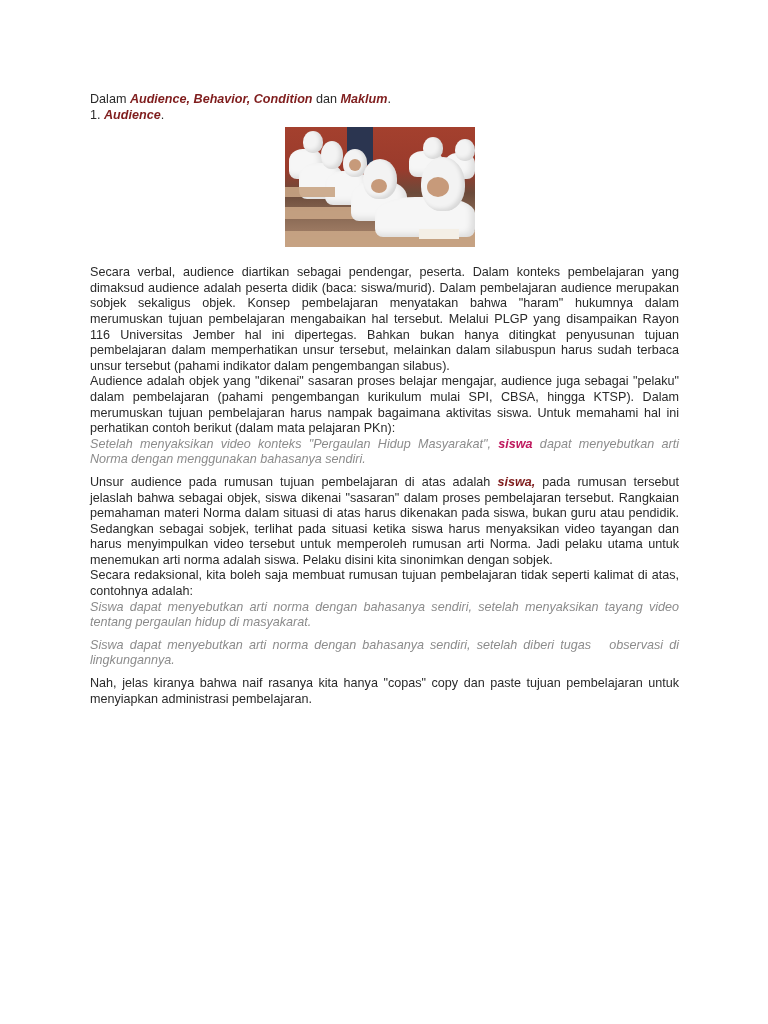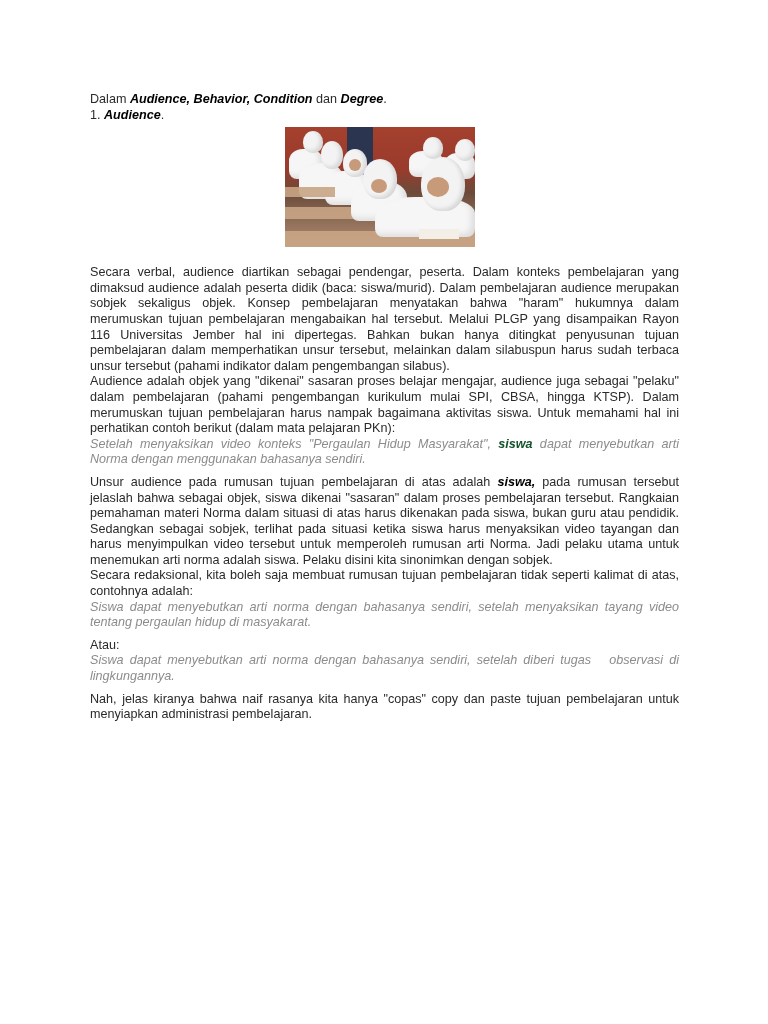--- a/index.html
+++ b/index.html
@@ -21,28 +21,28 @@
       top: 92px;
       width: 589px;
       font-size: 12.6px;
       line-height: 15.6px;
     }
     p {
       margin: 0;
       text-align: justify;
     }
     .left { text-align: left; }
-    .bi { font-weight: bold; font-style: italic; color: #000000; }
+    .bi { font-weight: bold; font-style: italic; color: #7f1d1d; }
     .example {
       color: #8c8c8c;
       font-style: italic;
     }
     .example .strong {
       font-weight: bold;
-      color: #14532d;
+      color: #be185d;
     }
     .gap-sm { height: 7px; }
     .gap-md { height: 15px; }
     .photo-wrap {
       width: 100%;
       display: flex;
       justify-content: center;
       margin: 4px 0 18px 0;
     }
     .photo {
@@ -74,21 +74,21 @@
     }
     .photo .paper {
       position: absolute; background: #f4efe6;
     }
   </style>
 </head>
 <body>
 
 <div class="page">
 
-  <p class="left"><span>Dalam </span><span class="bi">Audience, Behavior, Condition</span><span> dan </span><span class="bi">Degree</span><span>.</span></p>
+  <p class="left"><span>Dalam </span><span class="bi">Audience, Behavior, Condition</span><span> dan </span><span class="bi">Maklum</span><span>.</span></p>
 
 
 
   <p class="left"><span>1. </span><span class="bi">Audience</span><span>.</span></p>
 
   <div class="photo-wrap">
     <div class="photo">
       <div class="board"></div>
 
       <div class="body" style="left:4px;top:22px;width:34px;height:30px;"></div>
@@ -126,21 +126,20 @@
   <div class="gap-sm"></div>
 
   <p><span>Unsur audience pada rumusan tujuan pembelajaran di atas adalah </span><span class="bi">siswa,</span><span> pada rumusan tersebut jelaslah bahwa sebagai objek, siswa dikenai "sasaran" dalam proses pembelajaran tersebut. Rangkaian pemahaman materi Norma dalam situasi di atas harus dikenakan pada siswa, bukan guru atau pendidik. Sedangkan sebagai sobjek, terlihat pada situasi ketika siswa harus menyaksikan video tayangan dan harus menyimpulkan video tersebut untuk memperoleh rumusan arti Norma. Jadi pelaku utama untuk menemukan arti norma adalah siswa. Pelaku disini kita sinonimkan dengan sobjek.</span></p>
 
   <p>Secara redaksional, kita boleh saja membuat rumusan tujuan pembelajaran tidak seperti kalimat di atas, contohnya adalah:</p>
 
   <p class="example">Siswa dapat menyebutkan arti norma dengan bahasanya sendiri, setelah menyaksikan tayang video tentang pergaulan hidup di masyakarat.</p>
 
   <div class="gap-sm"></div>
 
-  <p class="left">Atau:</p>
 
   <p class="example" style="white-space: pre-wrap;">Siswa dapat menyebutkan arti norma dengan bahasanya sendiri, setelah diberi tugas   observasi di lingkungannya.</p>
 
   <div class="gap-sm"></div>
 
   <p>Nah, jelas kiranya bahwa naif rasanya kita hanya "copas" copy dan paste tujuan pembelajaran untuk menyiapkan administrasi pembelajaran.</p>
 
   <div class="gap-md"></div>
 
 

